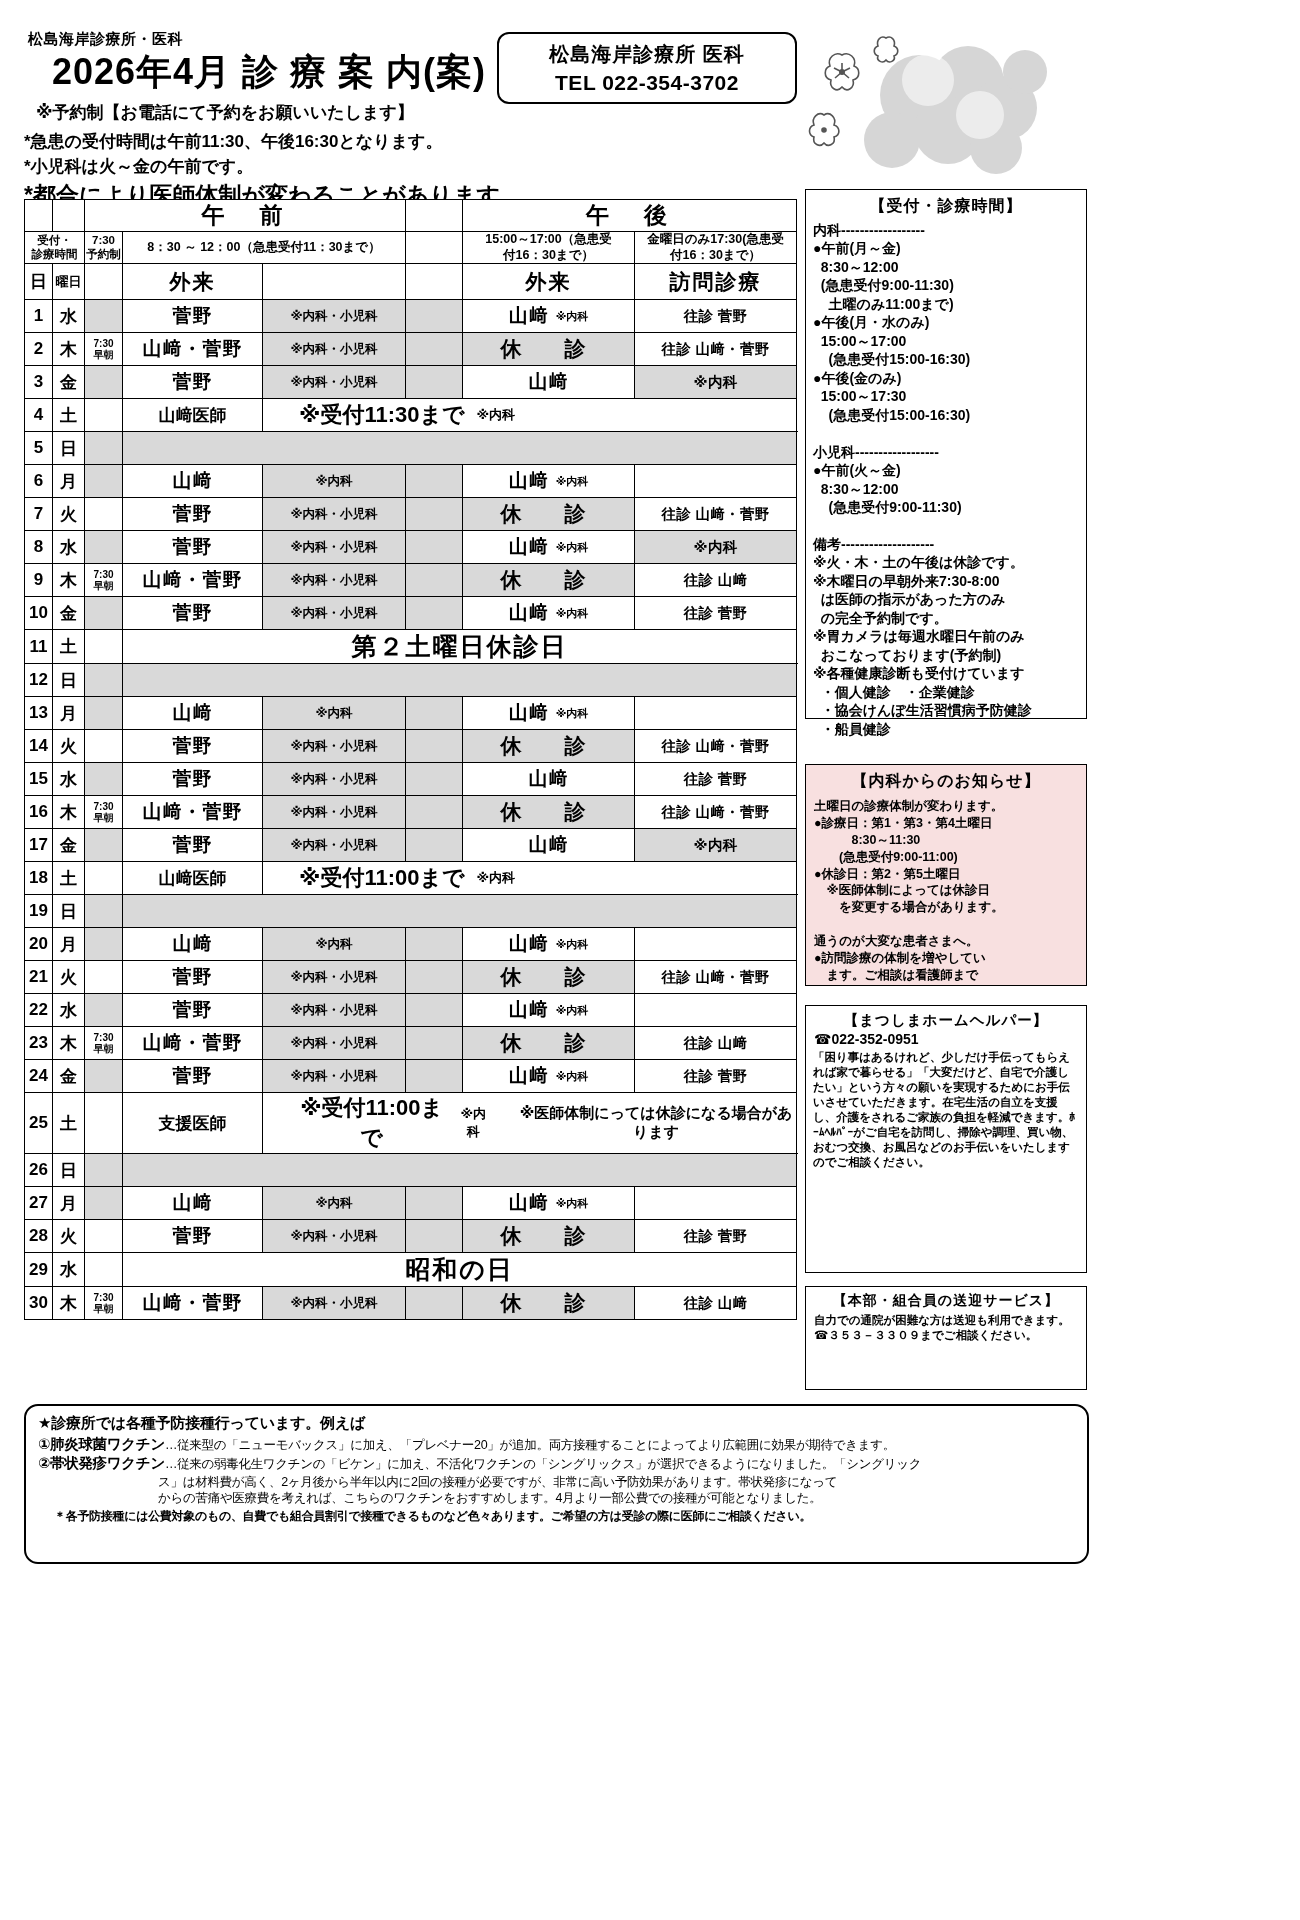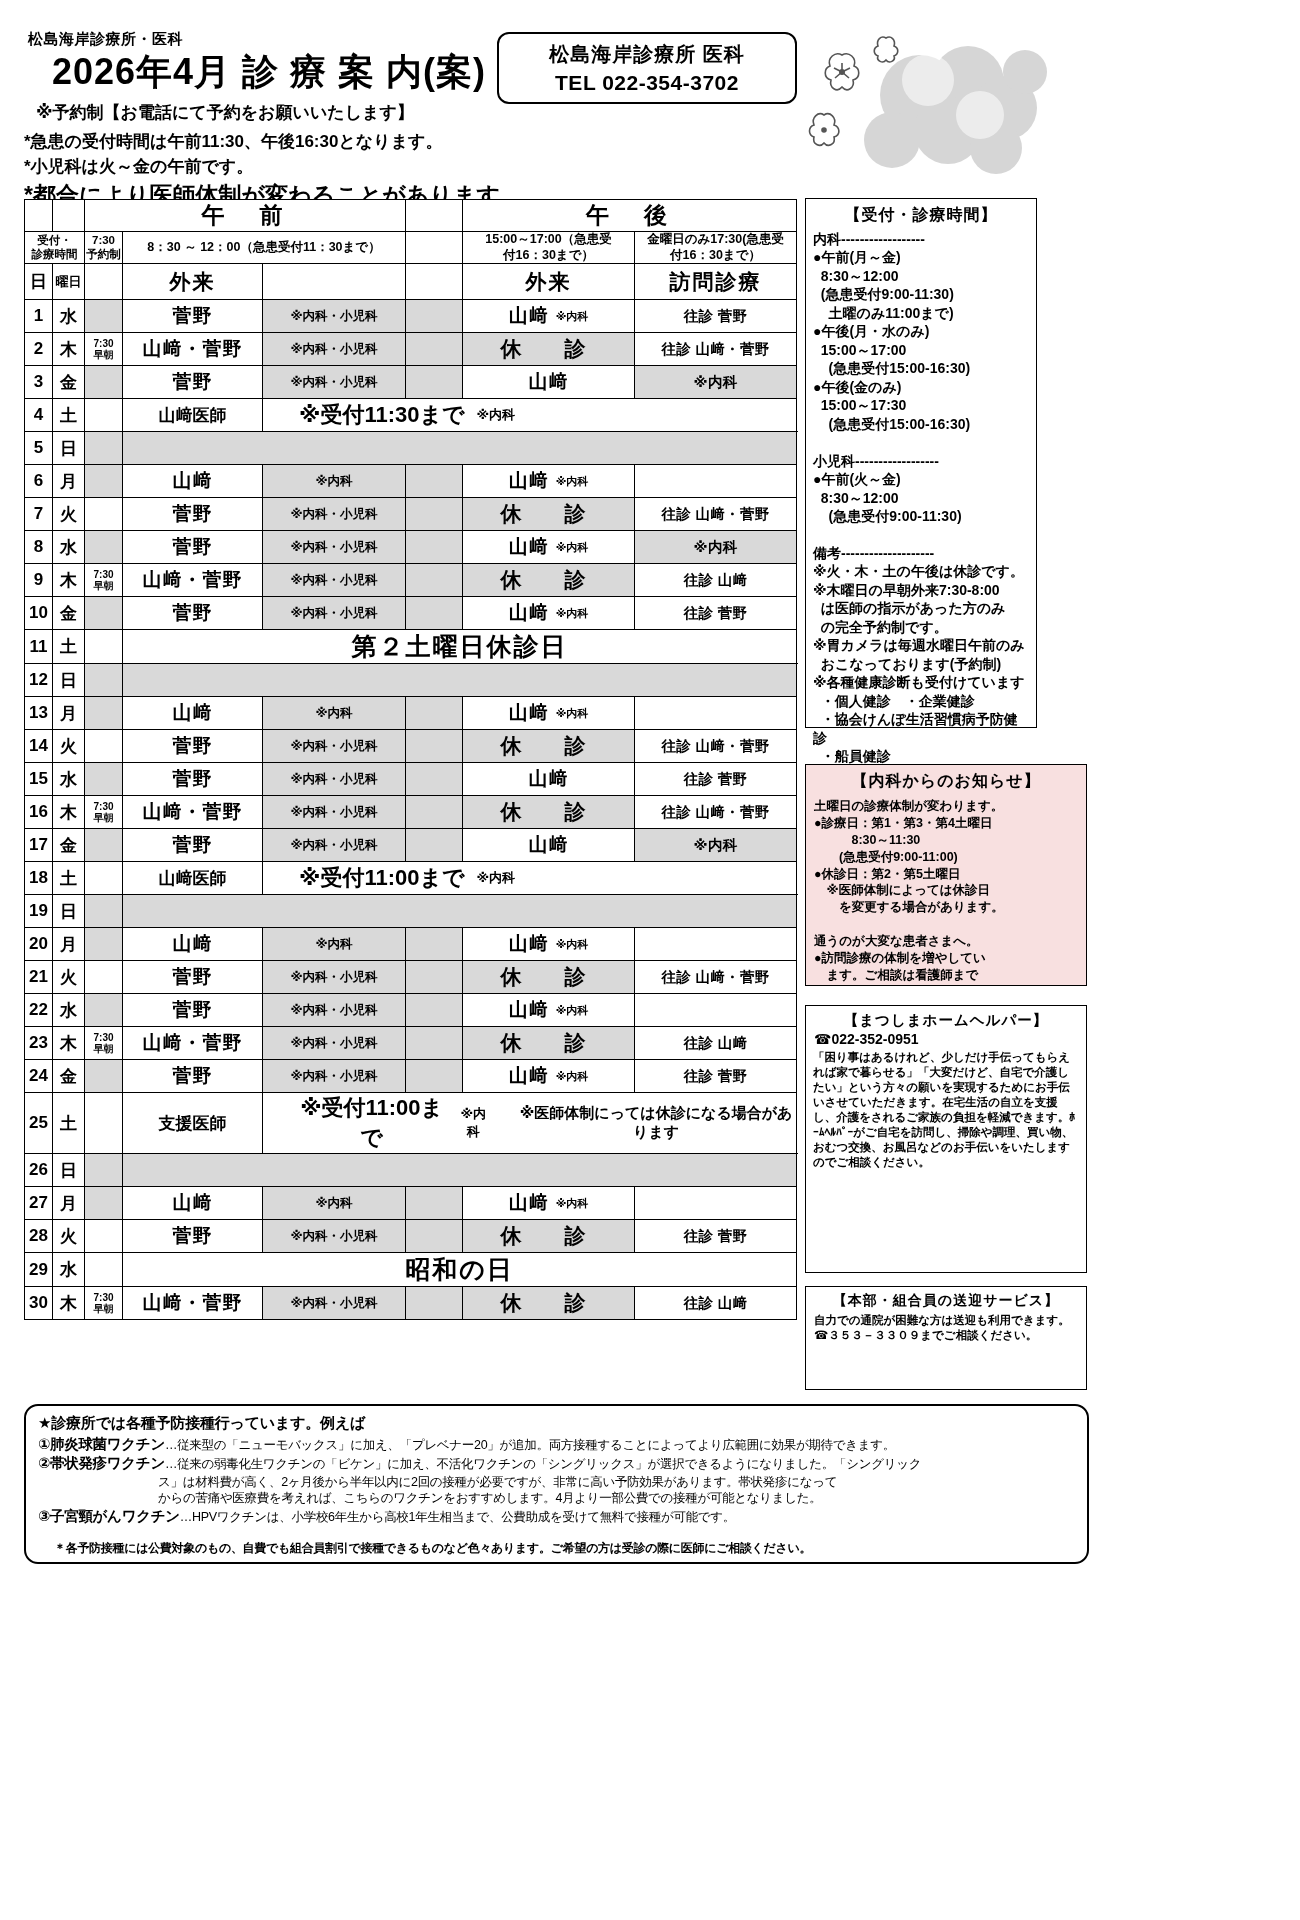--- a/index.html
+++ b/index.html
@@ -79,40 +79,40 @@
   .cellpair .s { font-size:11px; font-weight:700;}
   .banner { font-size:25px; letter-spacing:2px; }
   .satline { display:flex; align-items:center; height:100%; }
   .satline .b { font-size:22px; padding-left:6px;margin-left:30px; }
   .satline .c { font-size:13px; padding-left:12px;}
   .satline .d { font-size:15px; padding-left:26px;}
   .panel { border:1.5px solid #000; background:#fff; }
   .panel-title { text-align:center; font-weight:700; font-size:16px; letter-spacing:1px; padding:6px 0 4px;}
   .panel-body { font-size:14px; font-weight:700; line-height:1.32; padding:0 7px 7px 7px; white-space:pre-wrap;}
 
-  #panel-hours { position:absolute; left:805px; top:198px; width:232px; height:530px; }
+  #panel-hours { position:absolute; left:805px; top:189px; width:282px; height:530px; }
   #panel-naika { position:absolute; left:805px; top:764px; width:282px; height:222px; background:#f8e0e0; border:1.5px solid #000;}
   #panel-helper{ position:absolute; left:805px; top:1005px; width:282px; height:268px;}
   #panel-shuttle{position:absolute; left:805px; top:1286px; width:282px; height:104px;}
 
   .pb-small { font-size:12.5px; line-height:1.35; font-weight:700; padding:2px 8px 6px 8px; white-space:pre-wrap;}
   .pb-tiny { font-size:11.5px; line-height:1.3; font-weight:700;}
 
   
   .vax {
     position:absolute; left:24px; top:1404px; width:1065px; height:160px;
     border:2px solid #000; border-radius:14px; background:#fff;
     padding:8px 12px;
   }
   .vax-h { font-size:15px; font-weight:700; letter-spacing:-.2px; margin-bottom:2px;}
   .vax-r { font-size:12.5px; line-height:1.33; font-weight:700; letter-spacing:-.3px;}
   .vax-r .big { font-size:14.5px; }
   .vax-r .norm { font-weight:400; }
   .vax-ind { padding-left:120px; }
-  .vax-note { font-size:12px; font-weight:700; padding-left:16px; margin-top:14px; letter-spacing:-.3px;}
+  .vax-note { font-size:12px; font-weight:700; padding-left:16px; margin-top:1px; letter-spacing:-.3px;}
 </style>
 </head>
 <body>
 
 <div class="hdr">
   <div class="hdr-sub">松島海岸診療所・医科</div>
   <div class="hdr-title">2026年4月  診 療 案 内(案)</div>
   <div class="hdr-l1">※予約制【お電話にて予約をお願いいたします】</div>
   <div class="hdr-l2">*急患の受付時間は午前11:30、午後16:30となります。</div>
   <div class="hdr-l3">*小児科は火～金の午前です。</div>
@@ -606,16 +606,15 @@
 ☎３５３－３３０９までご相談ください。</div>
 </div>
 
 <div class="vax">
   <div class="vax-h">★診療所では各種予防接種行っています。例えば</div>
   <div id="vax-items">
       <div class="vax-r"><span class="big">①</span><span class="big">肺炎球菌ワクチン</span><span class="norm">…</span><span class="norm">従来型の「ニューモバックス」に加え、「プレベナー20」が追加。両方接種することによってより広範囲に効果が期待できます。</span></div>
       <div class="vax-r"><span class="big">②</span><span class="big">帯状発疹ワクチン</span><span class="norm">…</span><span class="norm">従来の弱毒化生ワクチンの「ビケン」に加え、不活化ワクチンの「シングリックス」が選択できるようになりました。「シングリック</span></div>
       <div class="vax-r vax-ind"><span class="norm">ス」は材料費が高く、2ヶ月後から半年以内に2回の接種が必要ですが、非常に高い予防効果があります。帯状発疹になって</span></div>
       <div class="vax-r vax-ind"><span class="norm">からの苦痛や医療費を考えれば、こちらのワクチンをおすすめします。4月より一部公費での接種が可能となりました。</span></div>
-      <div class="vax-r"><span class="big">③</span><span class="big">子宮頸がんワクチン</span><span class="norm">…</span><span class="norm">HPVワクチンは、小学校6年生から高校1年生相当まで、公費助成を受けて無料で接種が可能です。</span></div>
     </div>
   <div class="vax-note">＊各予防接種には公費対象のもの、自費でも組合員割引で接種できるものなど色々あります。ご希望の方は受診の際に医師にご相談ください。</div>
 </div>
 
 </body></html>

